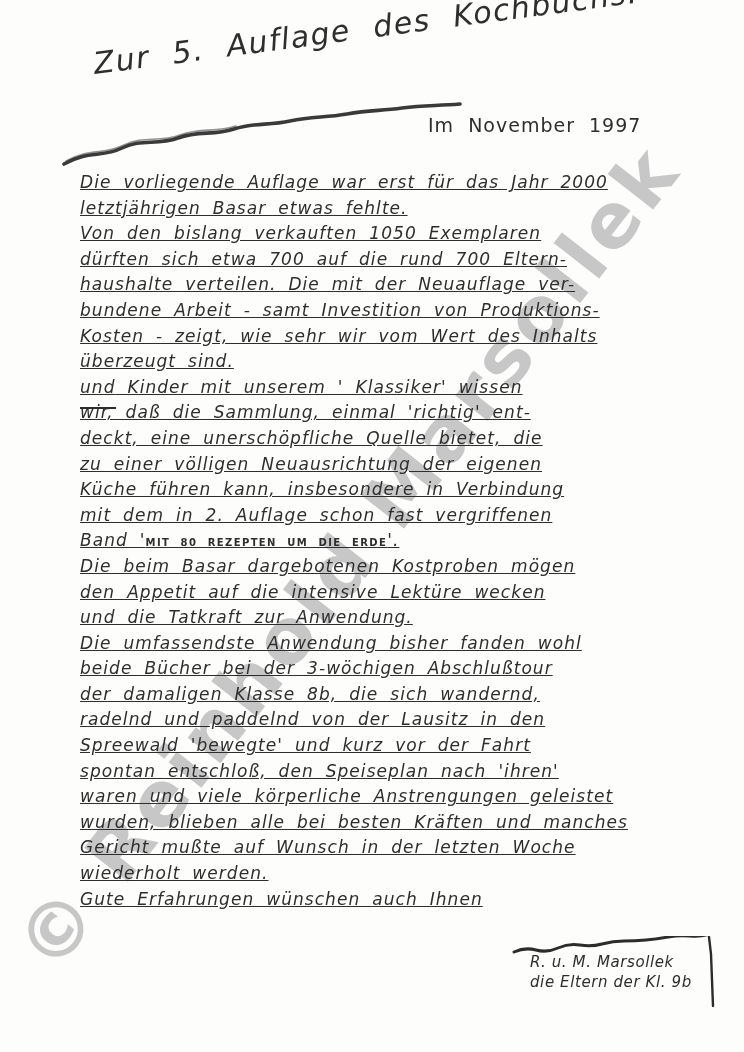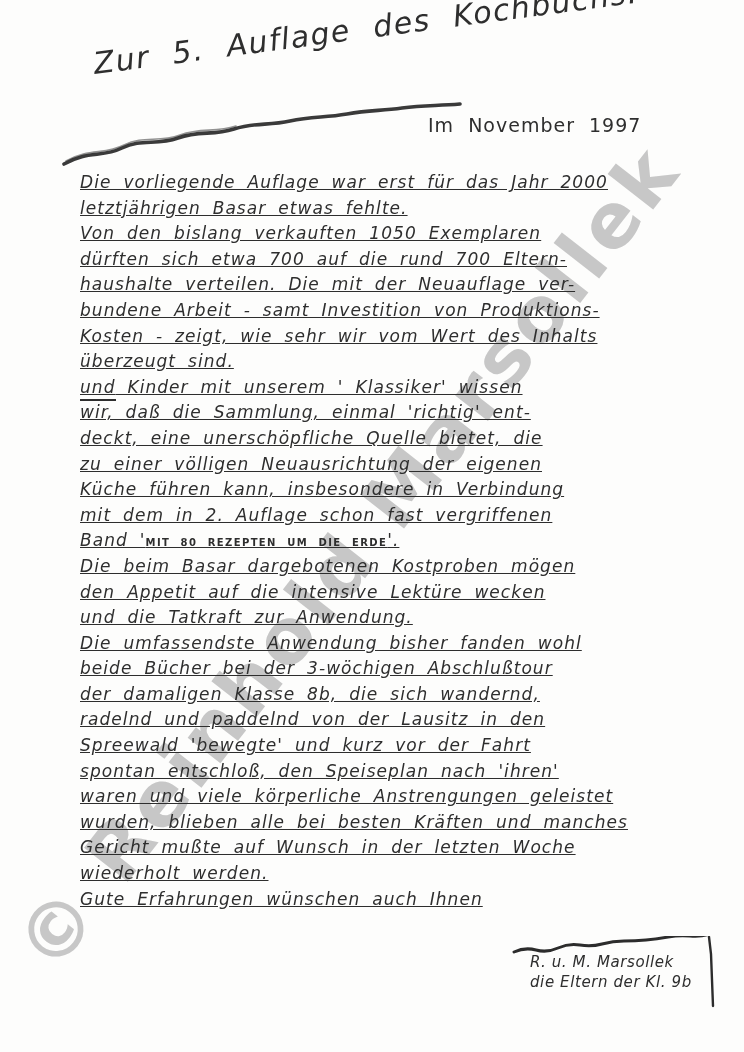--- a/index.html
+++ b/index.html
@@ -62,21 +62,21 @@
     font-style:italic;
     line-height:25.6px;
     height:25.6px;
     letter-spacing:1.05px;
     word-spacing:5.5px;
     white-space:nowrap;
     text-decoration:underline;
   }
   .hand-underline{
     border-bottom:2px solid var(--ink,#2e2e2e);
-    padding-bottom:2px;
+    padding-bottom:10px;
   }
   .hand-bold{
     font-weight:bold;
     font-style:normal;
     font-size:10px;
     letter-spacing:1.4px;
   }
   .signature-box{
     position:absolute;
     left:512px;top:936px;

